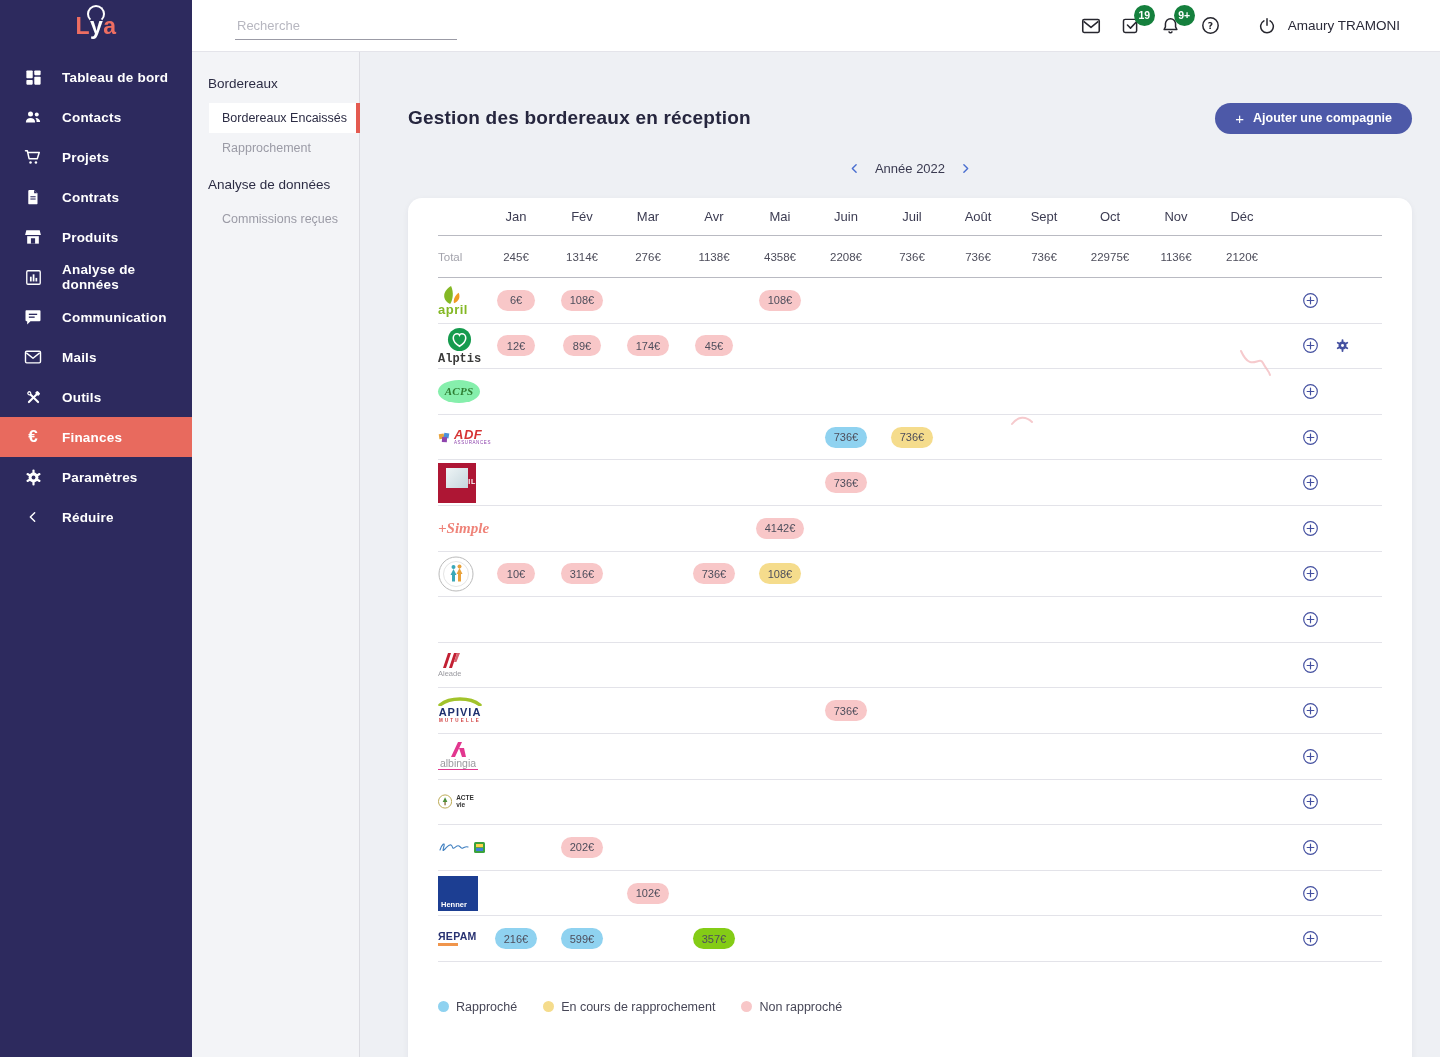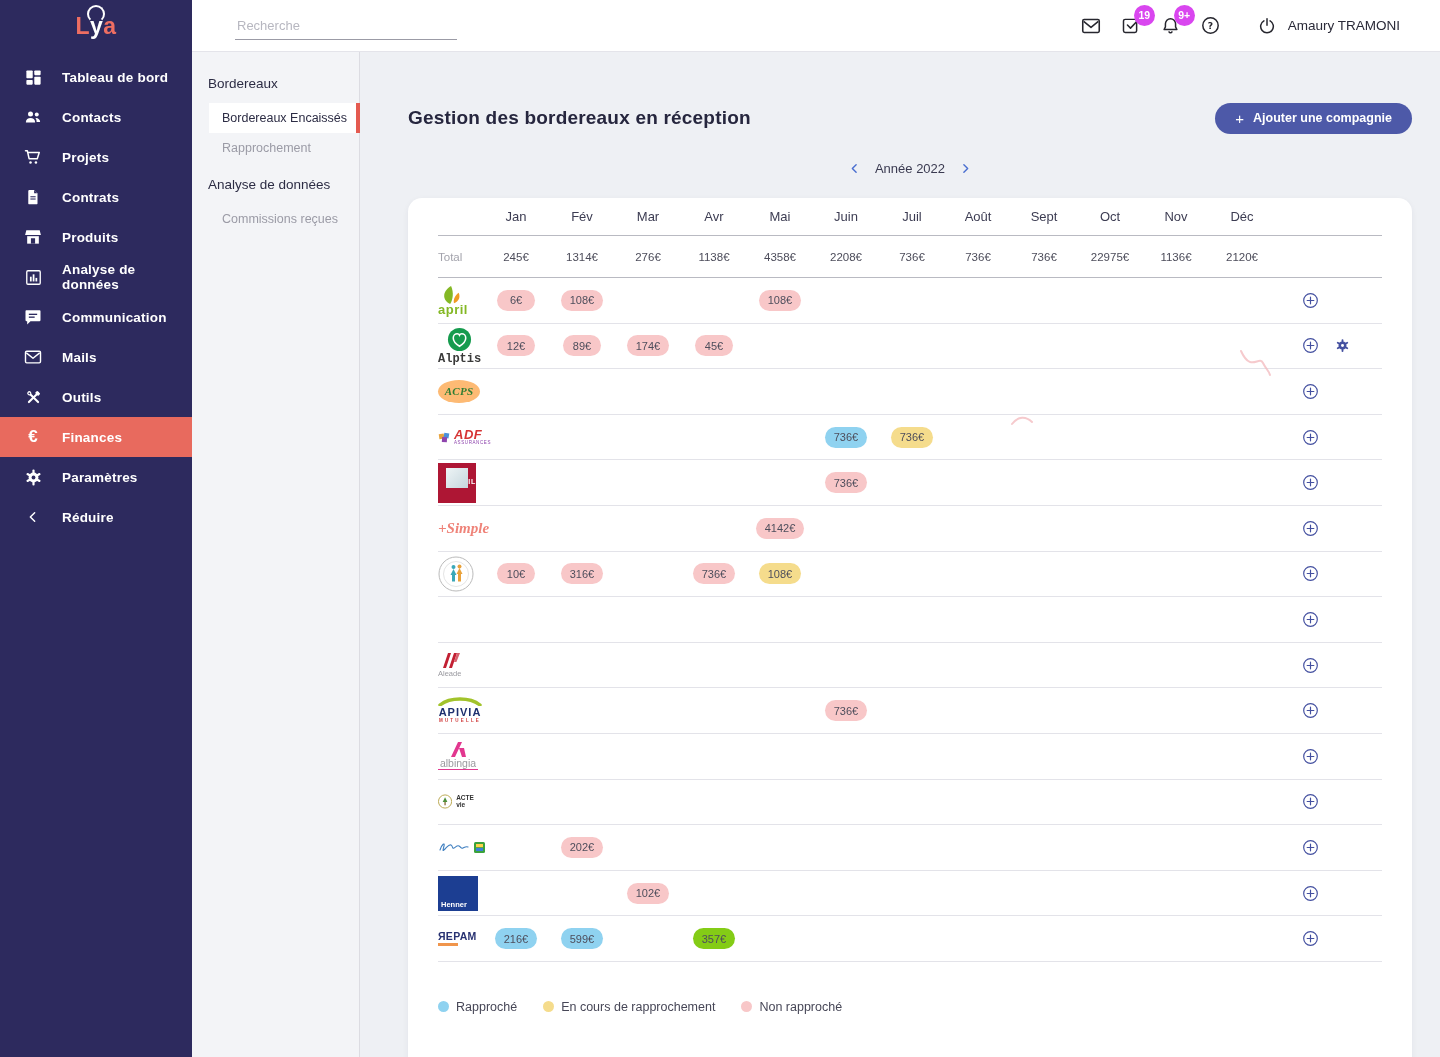--- a/index.html
+++ b/index.html
@@ -28,21 +28,21 @@
   .topbar { position:absolute; left:192px; top:0; right:0; height:52px; background:#fff;
     border-bottom:1px solid #e4e4ea; display:flex; align-items:center; z-index:4; }
   .search-input { margin-left:43px; width:222px; border:none; outline:none;
     border-bottom:1px solid #9b9ba6; background:transparent; font-size:13px; padding:6px 2px;
     color:#333; font-family:inherit; }
   .search-input::placeholder { color:#b7b7c0; }
   .top-icons { margin-left:auto; display:flex; align-items:center; gap:18px; }
   .ticon { position:relative; width:22px; height:22px; display:flex; align-items:center;
     justify-content:center; cursor:pointer; }
   .count-badge { position:absolute; top:-10px; right:-13px; min-width:21px; height:21px;
-    border-radius:11px; background:#d946ef; color:#fff; font-size:10.5px; font-weight:700;
+    border-radius:11px; background:#15803d; color:#fff; font-size:10.5px; font-weight:700;
     display:flex; align-items:center; justify-content:center; padding:0 4px; }
   .user-block { display:flex; align-items:center; gap:10px; margin-left:34px;
     margin-right:40px; cursor:pointer; }
   .user-name { font-size:13.5px; color:#2a2a38; font-weight:500; white-space:nowrap; }
 
   
   .subnav { position:absolute; left:192px; top:52px; bottom:0; width:168px;
     background:#f3f4f7; border-right:1px solid #dcdce2; padding-top:24px; z-index:3; }
   .sub-section-title { font-size:13.5px; color:#2c2c44; font-weight:500;
     padding:0 0 12px 16px; }
@@ -88,21 +88,21 @@
   .legend { display:flex; gap:26px; margin-top:38px; align-items:center; }
   .legend-item { display:flex; align-items:center; gap:7px; }
   .legend-dot { width:11px; height:11px; border-radius:50%; }
   .legend-label { font-size:12.5px; color:#474757; font-weight:500; }
   .artifact { position:absolute; pointer-events:none; opacity:.75; }
 
   
   .lg { display:flex; flex-direction:column; align-items:center; line-height:1; }
   .lbl-april { font-size:13px; font-weight:700; color:#84b825; margin-top:-3px; letter-spacing:.5px; }
   .lbl-alptis { font-size:12px; font-weight:700; color:#3a3a3a; margin-top:1px;font-family:Liberation Mono, monospace; }
-  .acps-oval { width:42px; height:23px; border-radius:50%; background:#fdba74;
+  .acps-oval { width:42px; height:23px; border-radius:50%; background:#86efac;
     display:flex; align-items:center; justify-content:center; }
   .acps-oval span { font-family:"Liberation Serif",serif; font-style:italic; font-weight:700;
     font-size:11px; color:#2e7d32; letter-spacing:.3px; }
   .lg-adf { flex-direction:row; gap:3px; align-items:center; }
   .adf-text { display:flex; flex-direction:column; }
   .adf-main { font-style:italic; font-weight:800; font-size:13px; color:#d63434; letter-spacing:.5px; }
   .adf-sub { font-size:4.5px; color:#8e44ad; letter-spacing:.6px; }
   .lg-apicil { position:relative; width:38px; height:40px; background:#ae1634;
     display:flex; align-items:flex-end; justify-content:center; padding-bottom:3px; }
   .apicil-inner { position:absolute; top:5px; left:8px; width:22px; height:20px;

